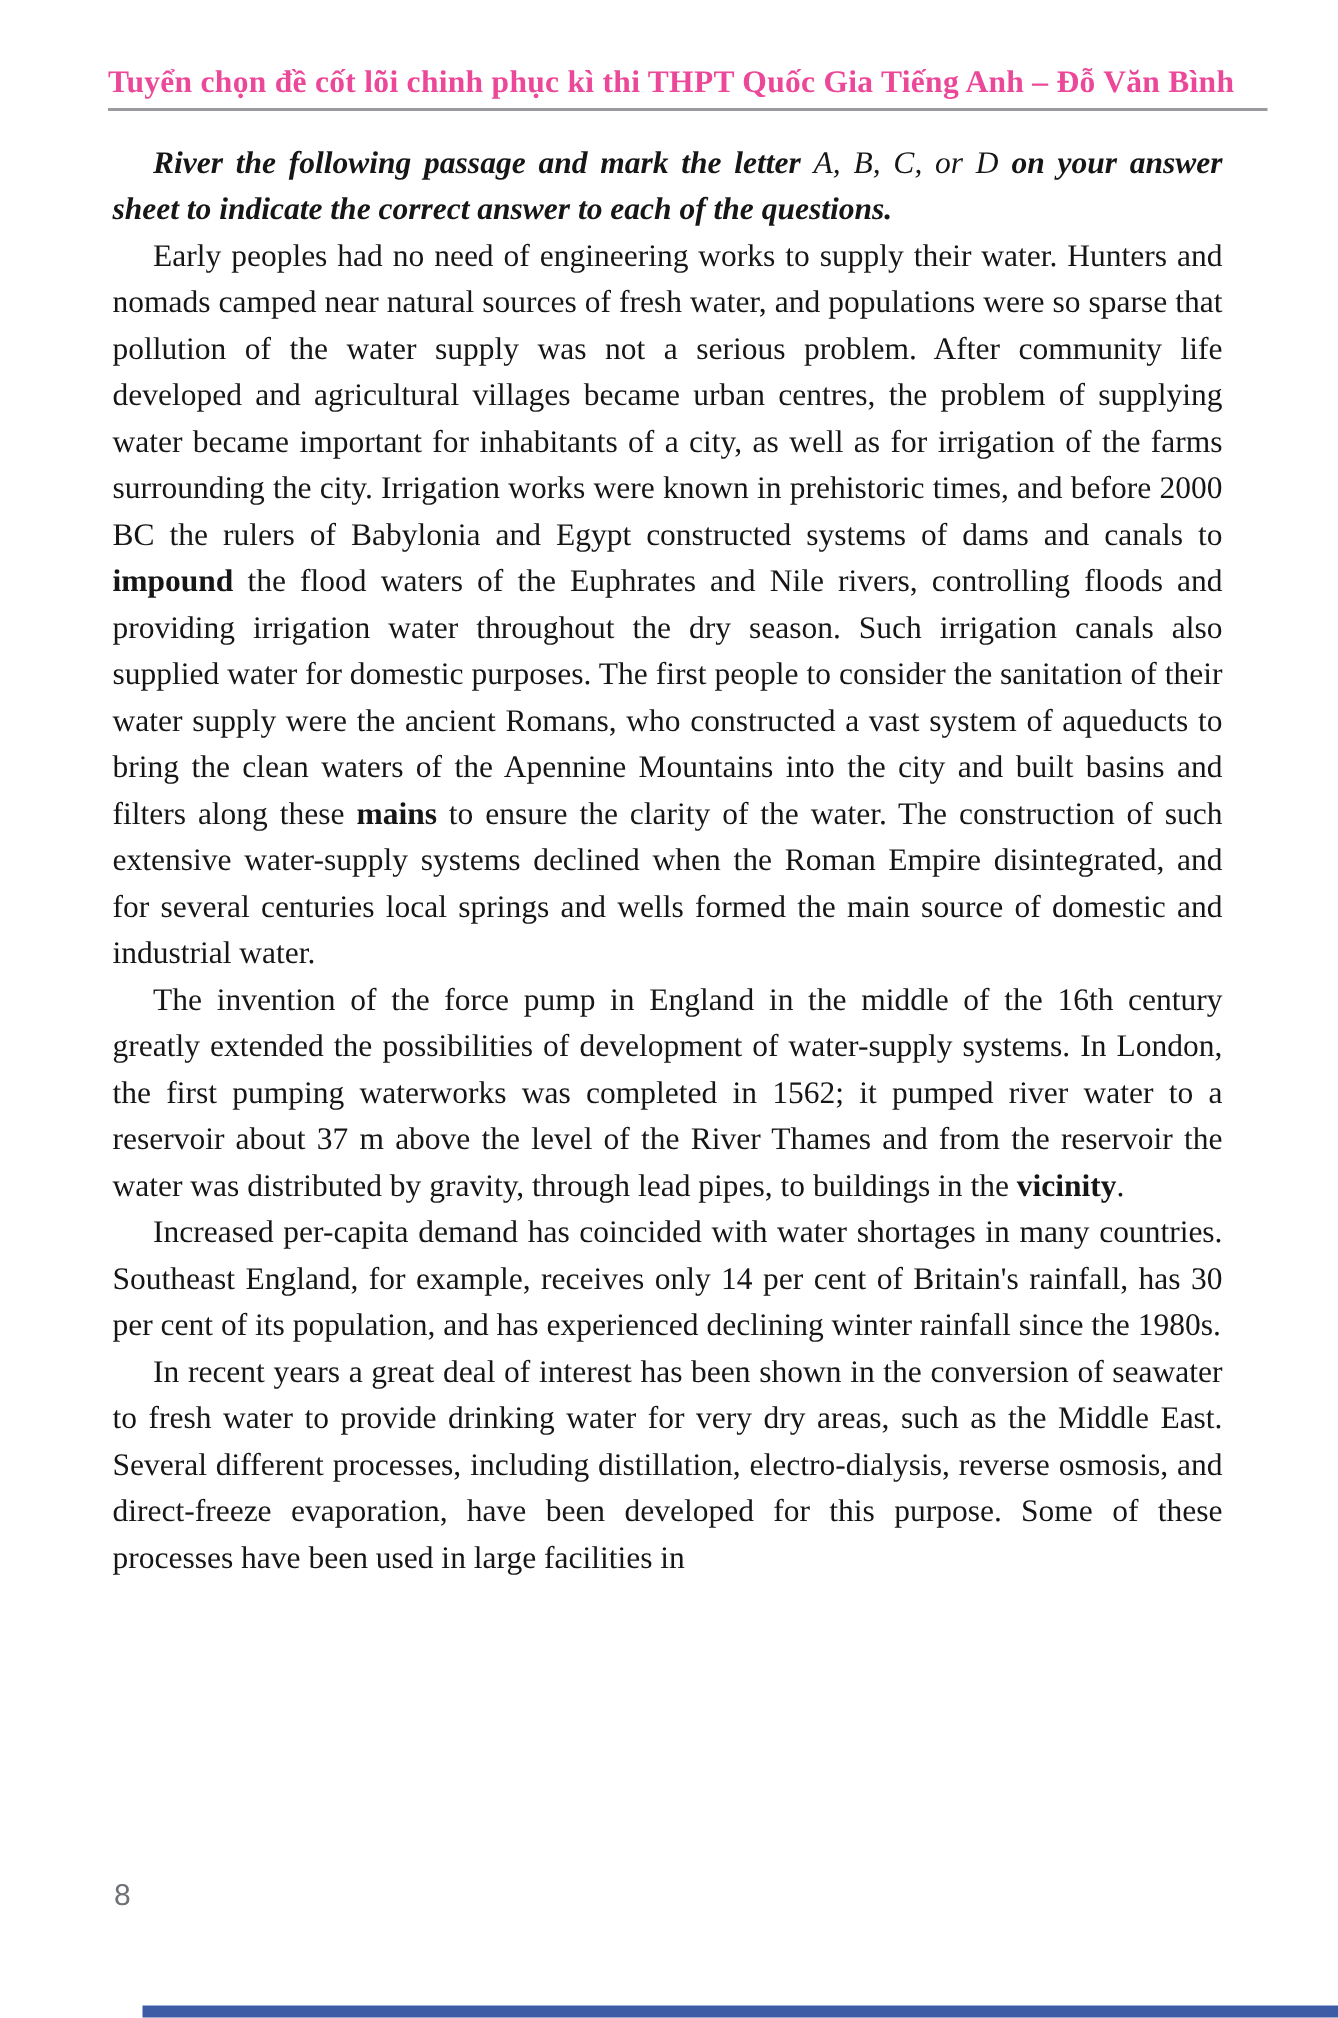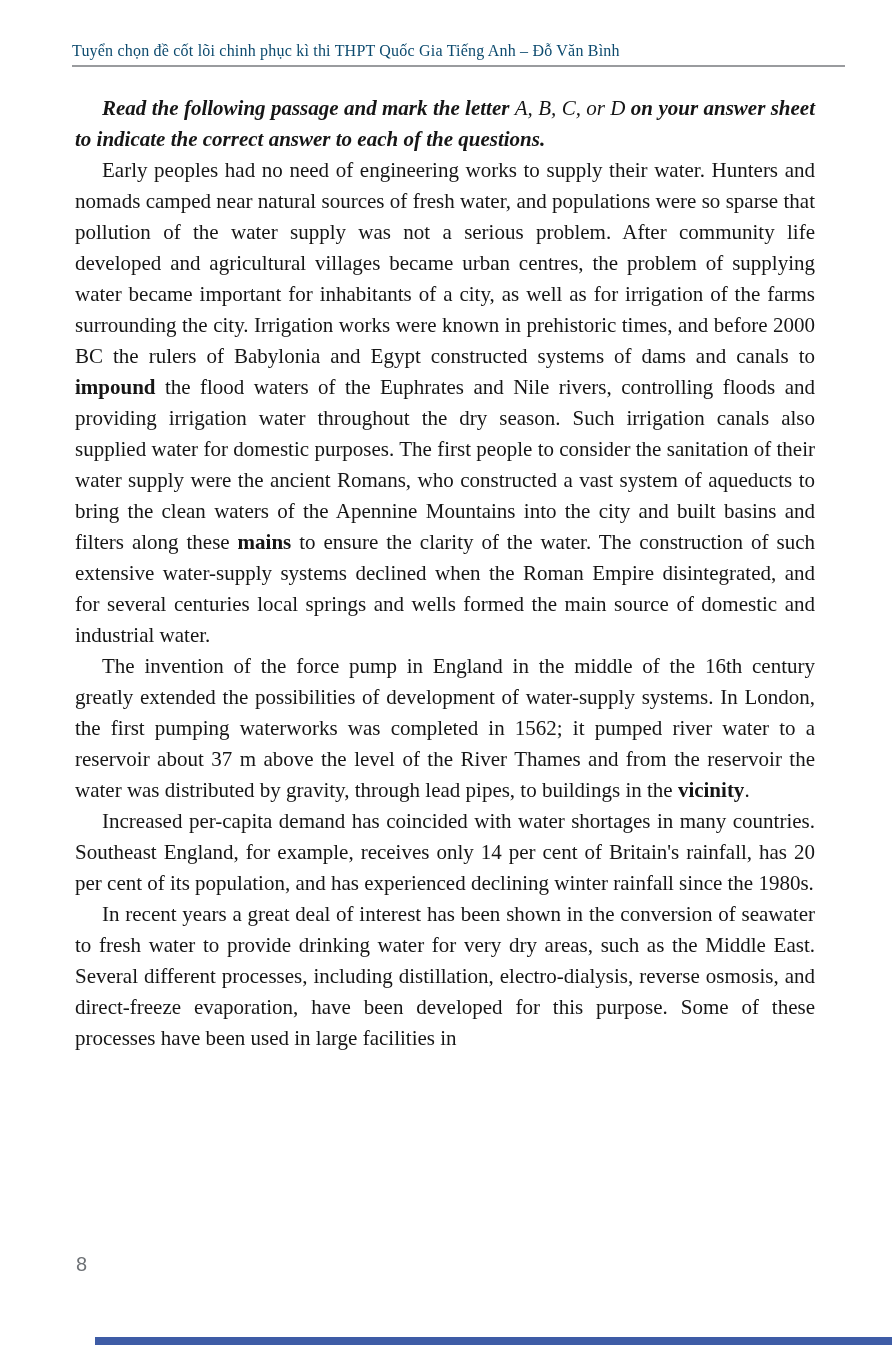--- a/index.html
+++ b/index.html
@@ -13,23 +13,23 @@
   }
 
   .page-header {
     position: absolute;
     left: 72px;
     right: 47px;
     top: 42px;
   }
   .header-title {
     font-family: "Liberation Serif", serif;
-    font-size: 16px;
-    font-weight: normal;
-    color: #0c4a6e;
+    font-size: 21px;
+    font-weight: bold;
+    color: #ec4899;
     letter-spacing: 0.2px;
     white-space: nowrap;
   }
   .header-rule {
     margin-top: 5px;
     border-bottom: 2px solid #999b9e;
   }
 
   .passage {
     position: absolute;
@@ -76,26 +76,26 @@
 </style>
 </head>
 <body>
 
 <header class="page-header">
   <div class="header-title">Tuyển chọn đề cốt lõi chinh phục kì thi THPT Quốc Gia Tiếng Anh – Đỗ Văn Bình</div>
   <div class="header-rule"></div>
 </header>
 
 <main class="passage">
-  <p class="instruction"><span>Read the following passage and mark the letter </span><span class="letters">A, B, C, or D</span><span> on your answer sheet to indicate the correct answer to each of the questions.</span></p>
+  <p class="instruction"><span>River the following passage and mark the letter </span><span class="letters">A, B, C, or D</span><span> on your answer sheet to indicate the correct answer to each of the questions.</span></p>
 
   <p><span>Early peoples had no need of engineering works to supply their water. Hunters and nomads camped near natural sources of fresh water, and populations were so sparse that pollution of the water supply was not a serious problem. After community life developed and agricultural villages became urban centres, the problem of supplying water became important for inhabitants of a city, as well as for irrigation of the farms surrounding the city. Irrigation works were known in prehistoric times, and before 2000 BC the rulers of Babylonia and Egypt constructed systems of dams and canals to </span><span class="bi">impound</span><span> the flood waters of the Euphrates and Nile rivers, controlling floods and providing irrigation water throughout the dry season. Such irrigation canals also supplied water for domestic purposes. The first people to consider the sanitation of their water supply were the ancient Romans, who constructed a vast system of aqueducts to bring the clean waters of the Apennine Mountains into the city and built basins and filters along these </span><span class="bi">mains</span><span> to ensure the clarity of the water. The construction of such extensive water-supply systems declined when the Roman Empire disintegrated, and for several centuries local springs and wells formed the main source of domestic and industrial water.</span></p>
 
   <p><span>The invention of the force pump in England in the middle of the 16th century greatly extended the possibilities of development of water-supply systems. In London, the first pumping waterworks was completed in 1562; it pumped river water to a reservoir about 37 m  above the level of the River Thames and from the reservoir the water was distributed by gravity, through lead pipes, to buildings in the </span><span class="bi">vicinity</span><span>.</span></p>
 
-  <p>Increased per-capita demand has coincided with water shortages in many countries. Southeast England, for example, receives only 14 per cent of Britain's rainfall, has 20 per cent of its population, and has experienced declining winter rainfall since the 1980s.</p>
+  <p>Increased per-capita demand has coincided with water shortages in many countries. Southeast England, for example, receives only 14 per cent of Britain's rainfall, has 30 per cent of its population, and has experienced declining winter rainfall since the 1980s.</p>
 
   <p>In recent years a great deal of interest has been shown in the conversion of seawater to fresh water to provide drinking water for very dry areas, such as the Middle East. Several different processes, including distillation, electro-dialysis, reverse osmosis, and direct-freeze evaporation, have been developed for this purpose. Some of these processes have been used in large facilities in</p>
 </main>
 
 <div class="page-number">8</div>
 
 <div class="footer-bar"></div>
 
 </body></html>

